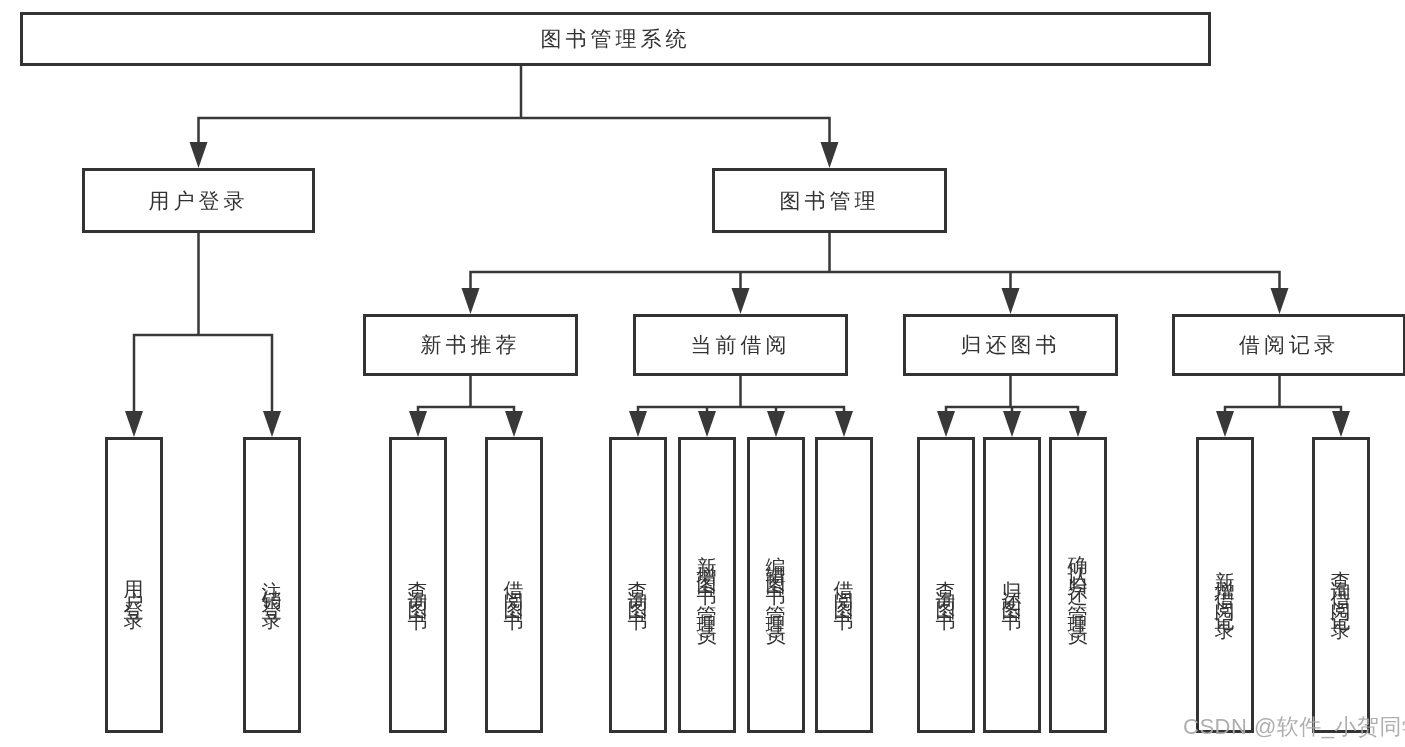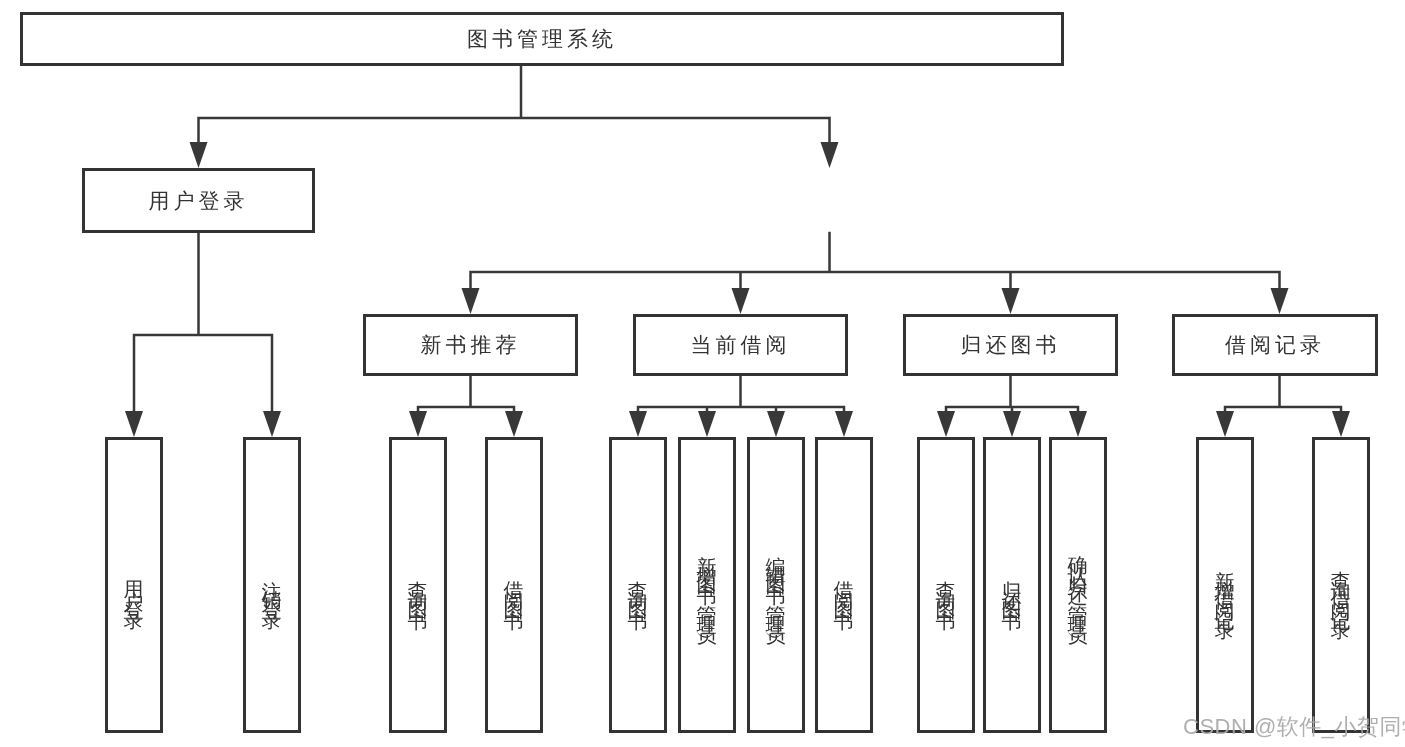--- a/index.html
+++ b/index.html
@@ -89,38 +89,41 @@
       <polygon points="767,411 785,411 776,437"></polygon>
       <polygon points="835,411 853,411 844,437"></polygon>
       <polygon points="937,411 955,411 946,437"></polygon>
       <polygon points="1003,411 1021,411 1012,437"></polygon>
       <polygon points="1069,411 1087,411 1078,437"></polygon>
       <polygon points="1216,411 1234,411 1225,437"></polygon>
       <polygon points="1332,411 1350,411 1341,437"></polygon>
     </g>
   </svg>
 
-  <div class="box" style="left:20px; top:12px; width:1044px; height:54px;text-align:right;">
+  <div class="box" style="left:20px; top:12px; width:1191px; height:54px;text-align:right;">
     <span class="label">图书管理系统</span>
   </div>
 
   <div class="box" style="left:82px; top:168px; width:233px; height:65px;">
     <span class="label">用户登录</span>
+  </div>
+  <div class="box" style="left:712px; top:168px; width:235px; height:65px;">
+    <span class="label">图书管理</span>
   </div>
 
   <div class="box" style="left:363px; top:314px; width:215px; height:62px;">
     <span class="label">新书推荐</span>
   </div>
   <div class="box" style="left:633px; top:314px; width:215px; height:62px;">
     <span class="label">当前借阅</span>
   </div>
   <div class="box" style="left:903px; top:314px; width:215px; height:62px;">
     <span class="label">归还图书</span>
   </div>
-  <div class="box" style="left:1172px; top:314px; width:206px; height:62px;">
+  <div class="box" style="left:1172px; top:314px; width:234px; height:62px;">
     <span class="label">借阅记录</span>
   </div>
 
   <div class="box leaf" style="left:105px; top:437px; width:58px; height:296px;">
     <span class="label">用户登录</span>
   </div>
   <div class="box leaf" style="left:243px; top:437px; width:58px; height:296px;">
     <span class="label">注销登录</span>
   </div>
 

